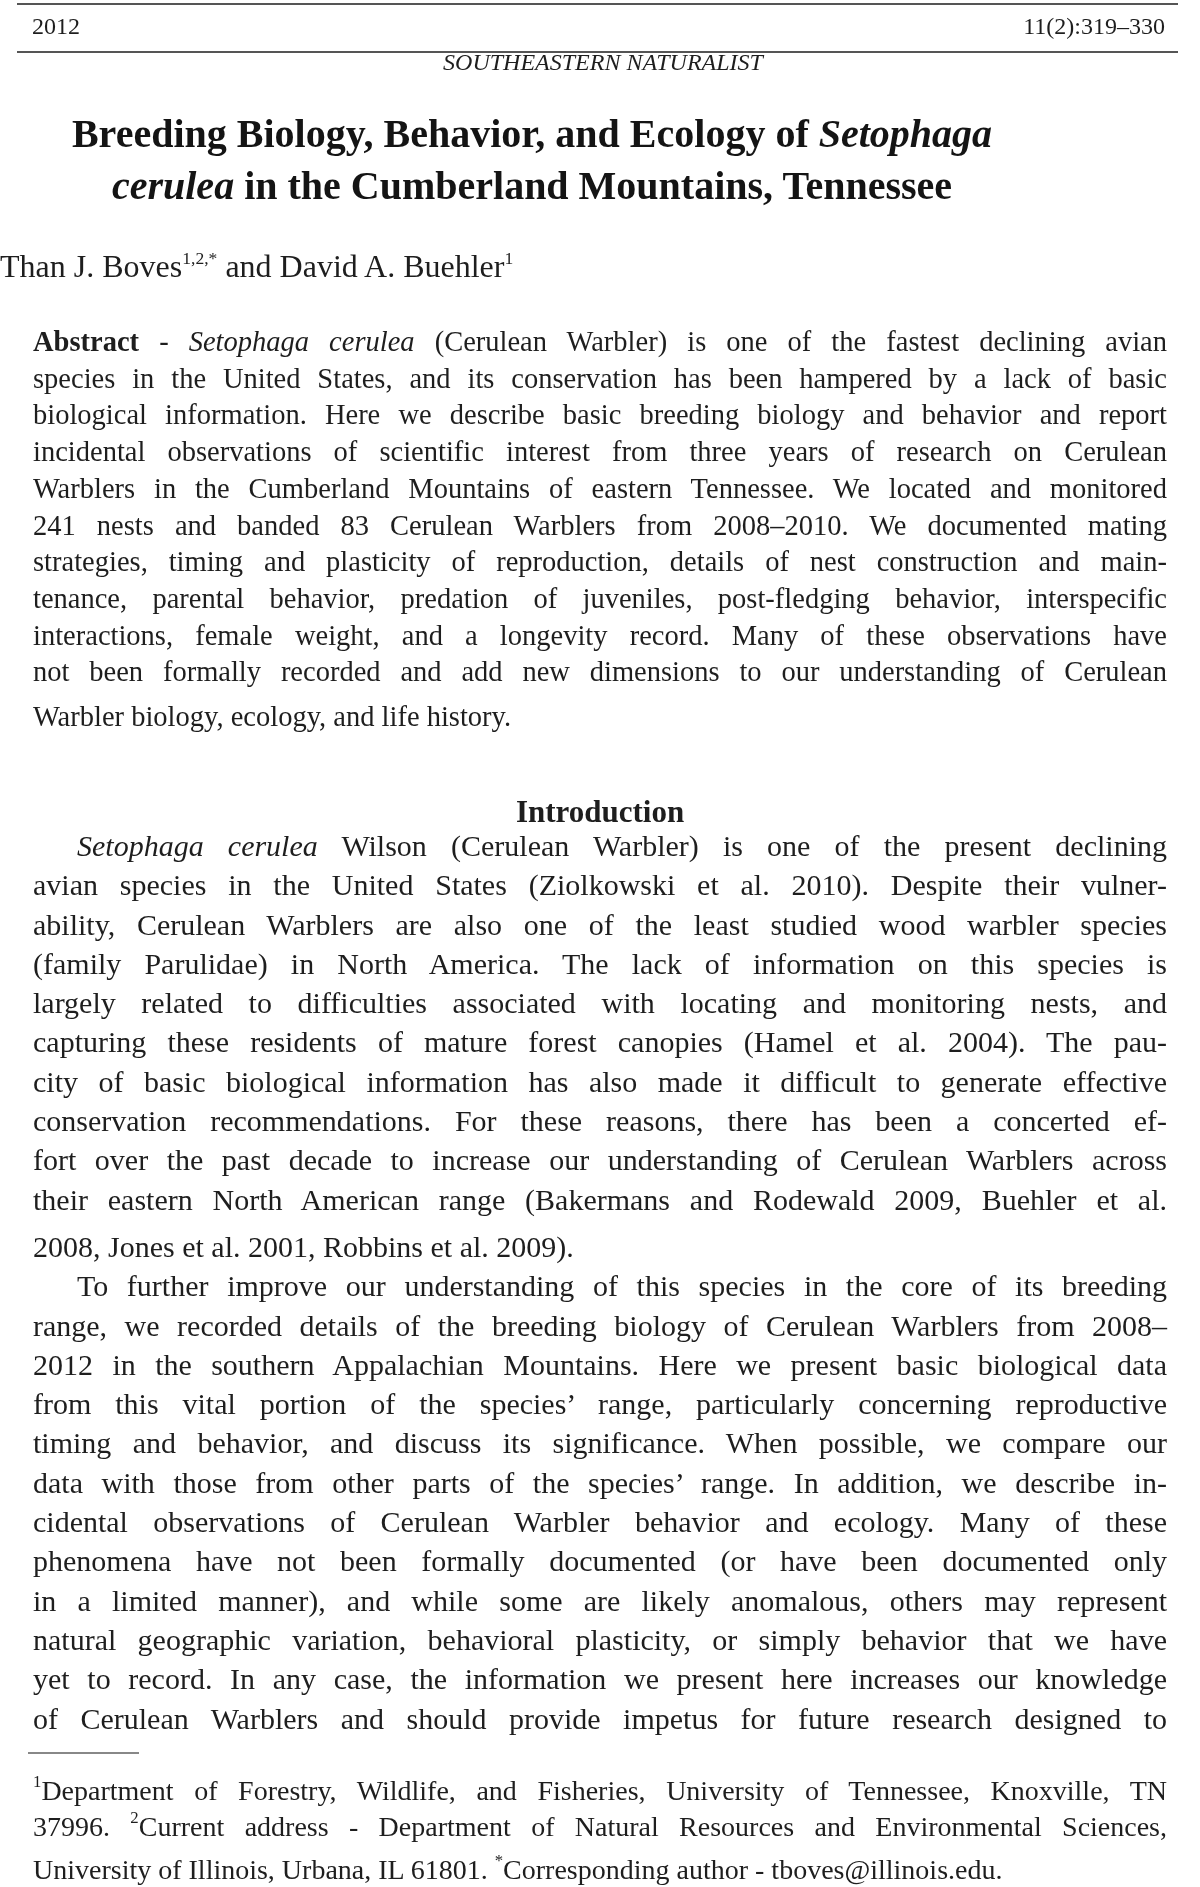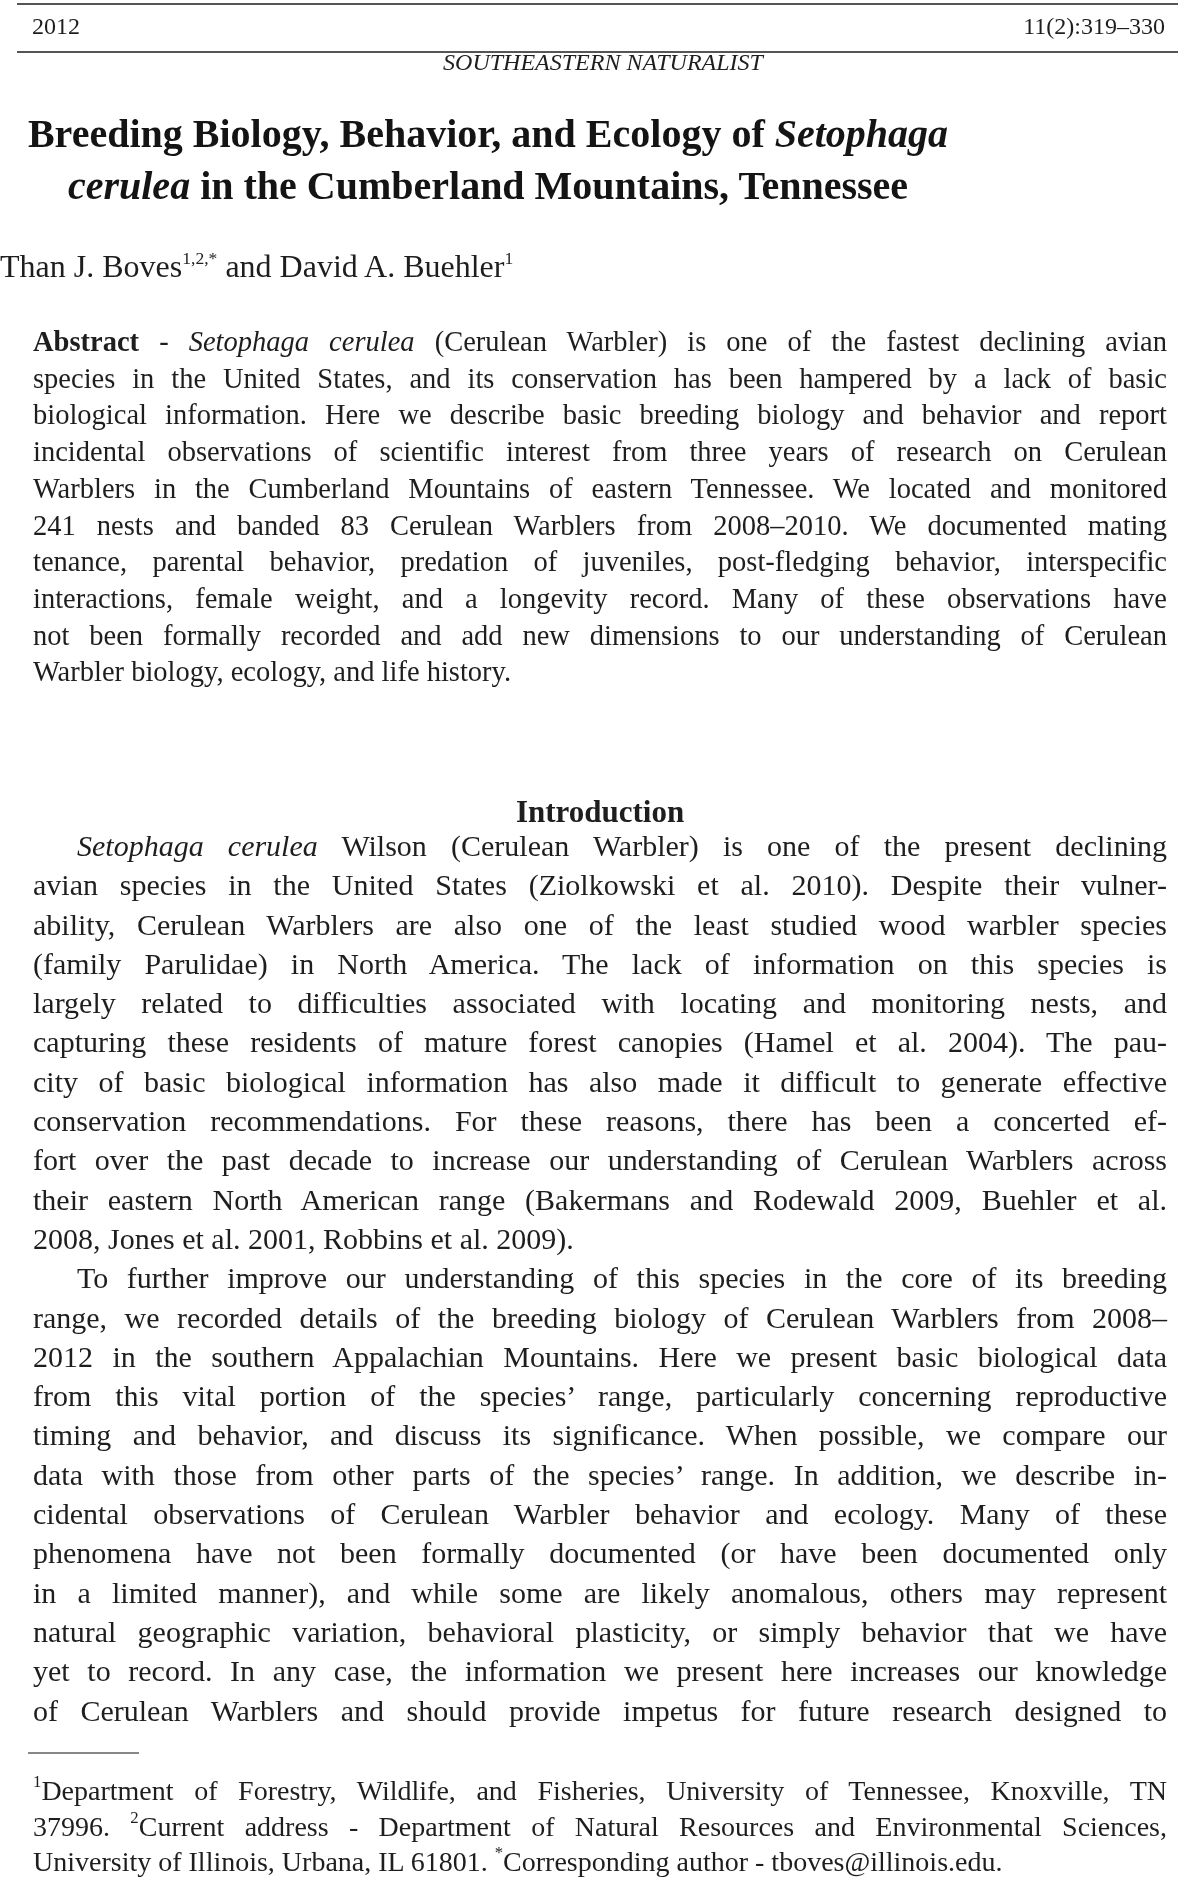--- a/index.html
+++ b/index.html
@@ -10,29 +10,29 @@
   }
   .rule { position: absolute; background: #555; }
   #hdr-top { left: 17px; top: 3px; width: 1161px; height: 2px; }
   #hdr-bot { left: 17px; top: 51px; width: 1161px; height: 2px; }
   .hdr { position: absolute; top: 8px; font-size: 24px; line-height: 36px; }
   #hdr-year { left: 32px; }
   #hdr-journal { left: 0; width: 1200px; text-align: center; font-style: italic; padding-left: 6px; box-sizing: border-box; margin-top: 36px; }
   #hdr-vol { right: 35px; }
 
   #title { position: absolute; left: 0; top: 108px; width: 976px; text-align: center;
-           font-weight: bold; font-size: 40px; line-height: 52px; color: #141414; }
+           font-weight: bold; font-size: 40px; line-height: 52px; color: #141414; padding-left: 44px; }
   #title .l { display: block; }
   #authors { position: absolute; left: 0; top: 246px; width: 1200px; text-align: left;
              font-size: 32px; line-height: 40px; }
   sup { font-size: 0.55em; vertical-align: 0; position: relative; top: -0.75em; line-height: 0; }
 
   .block { position: absolute; left: 33px; width: 1134px; }
   .line { display: block; white-space: nowrap; text-align: justify; text-align-last: justify; }
-  .line.last { text-align-last: left; }
+  .line.last { text-align-last: left; margin-top: 8px; }
   .line.indent { padding-left: 44px; }
 
   #abstract { top: 324px; font-size: 28.5px; line-height: 36.7px; }
   #abstract .lbl { font-weight: bold; }
   #intro-heading { position: absolute; left: 0; top: 770px; width: 1200px; text-align: center;
                    font-weight: bold; font-size: 31px; line-height: 36px; margin-top: 24px; }
   #intro { top: 826px; font-size: 30px; line-height: 39.3px; }
   #fn-rule { left: 28px; top: 1752px; width: 111px; height: 1.5px; background: #888; }
   #footnotes { top: 1773px; font-size: 28px; line-height: 35.5px; }
   #footnotes sup { font-size: 0.6em; }
@@ -54,20 +54,21 @@
 
 <div id="authors"><span>Than J. Boves</span><sup>1,2,*</sup><span> and </span><span>David A. Buehler</span><sup>1</sup></div>
 
 <div class="block" id="abstract">
   <span class="line"><span class="lbl">Abstract</span><span> - </span><i>Setophaga cerulea</i><span> (Cerulean Warbler) is one of the fastest declining avian</span></span>
   <span class="line">species in the United States, and its conservation has been hampered by a lack of basic</span>
   <span class="line">biological information. Here we describe basic breeding biology and behavior and report</span>
   <span class="line">incidental observations of scientific interest from three years of research on Cerulean</span>
   <span class="line">Warblers in the Cumberland Mountains of eastern Tennessee. We located and monitored</span>
   <span class="line">241 nests and banded 83 Cerulean Warblers from 2008–2010. We documented mating</span>
+  <span class="line">strategies, timing and plasticity of reproduction, details of nest construction and main-</span>
   <span class="line">tenance, parental behavior, predation of juveniles, post-fledging behavior, interspecific</span>
   <span class="line">interactions, female weight, and a longevity record. Many of these observations have</span>
   <span class="line">not been formally recorded and add new dimensions to our understanding of Cerulean</span>
   <span class="line last">Warbler biology, ecology, and life history.</span>
 </div>
 
 <div id="intro-heading">Introduction</div>
 <div class="block" id="intro">
   <span class="line indent"><i>Setophaga cerulea</i><span> Wilson (Cerulean Warbler) is one of the present declining</span></span>
   <span class="line">avian species in the United States (Ziolkowski et al. 2010). Despite their vulner-</span>

